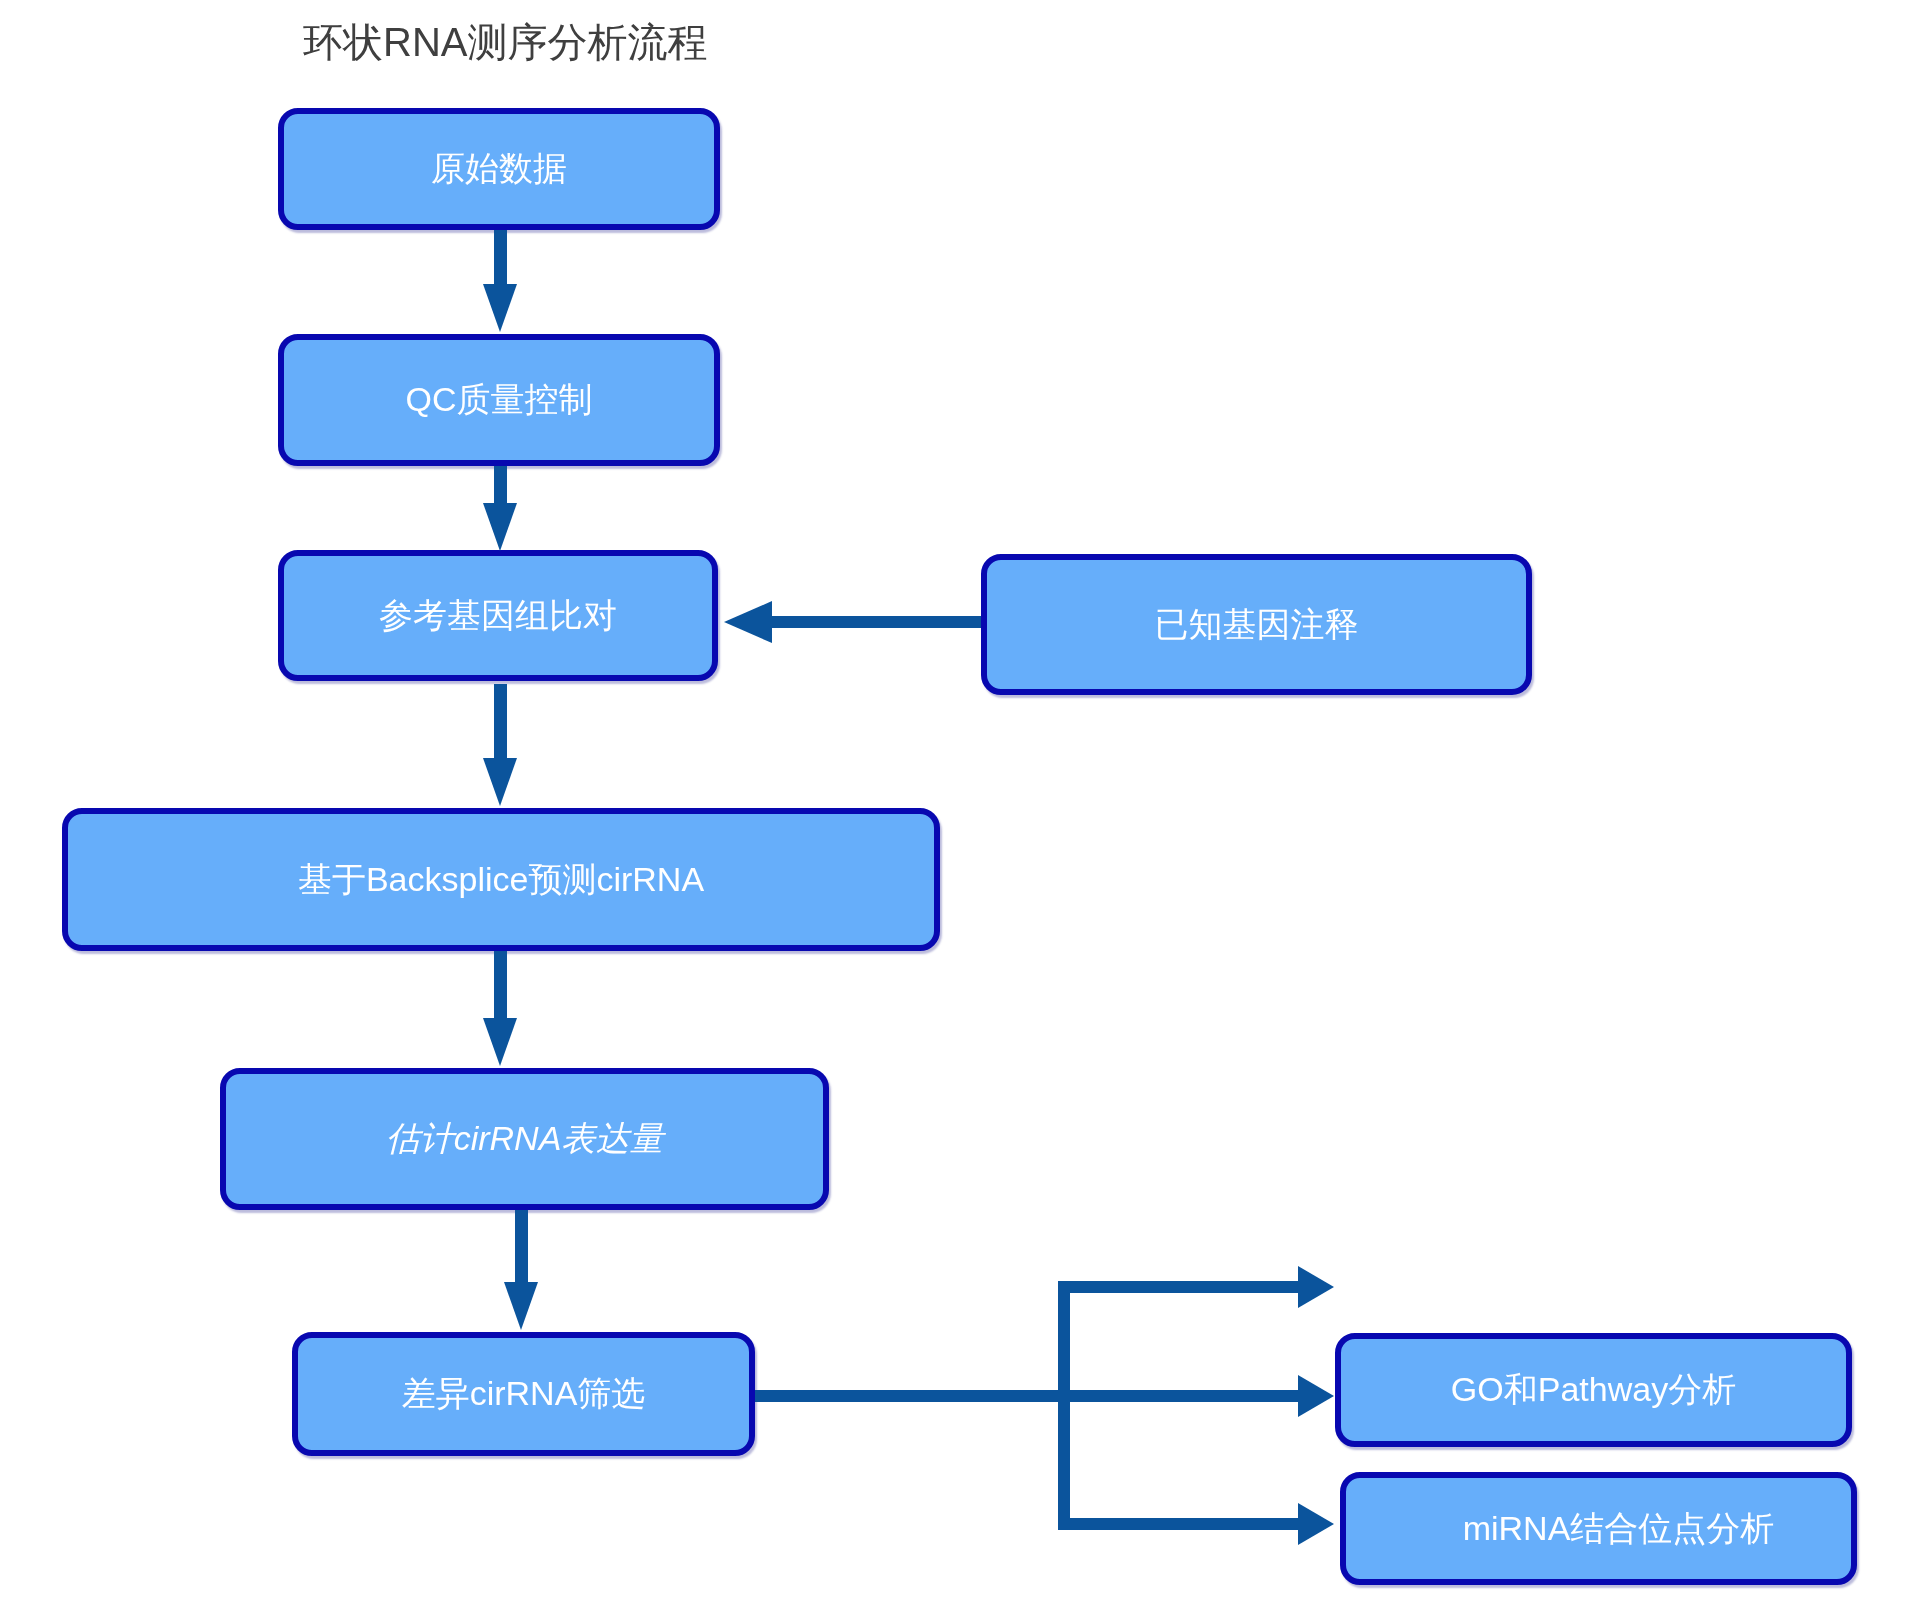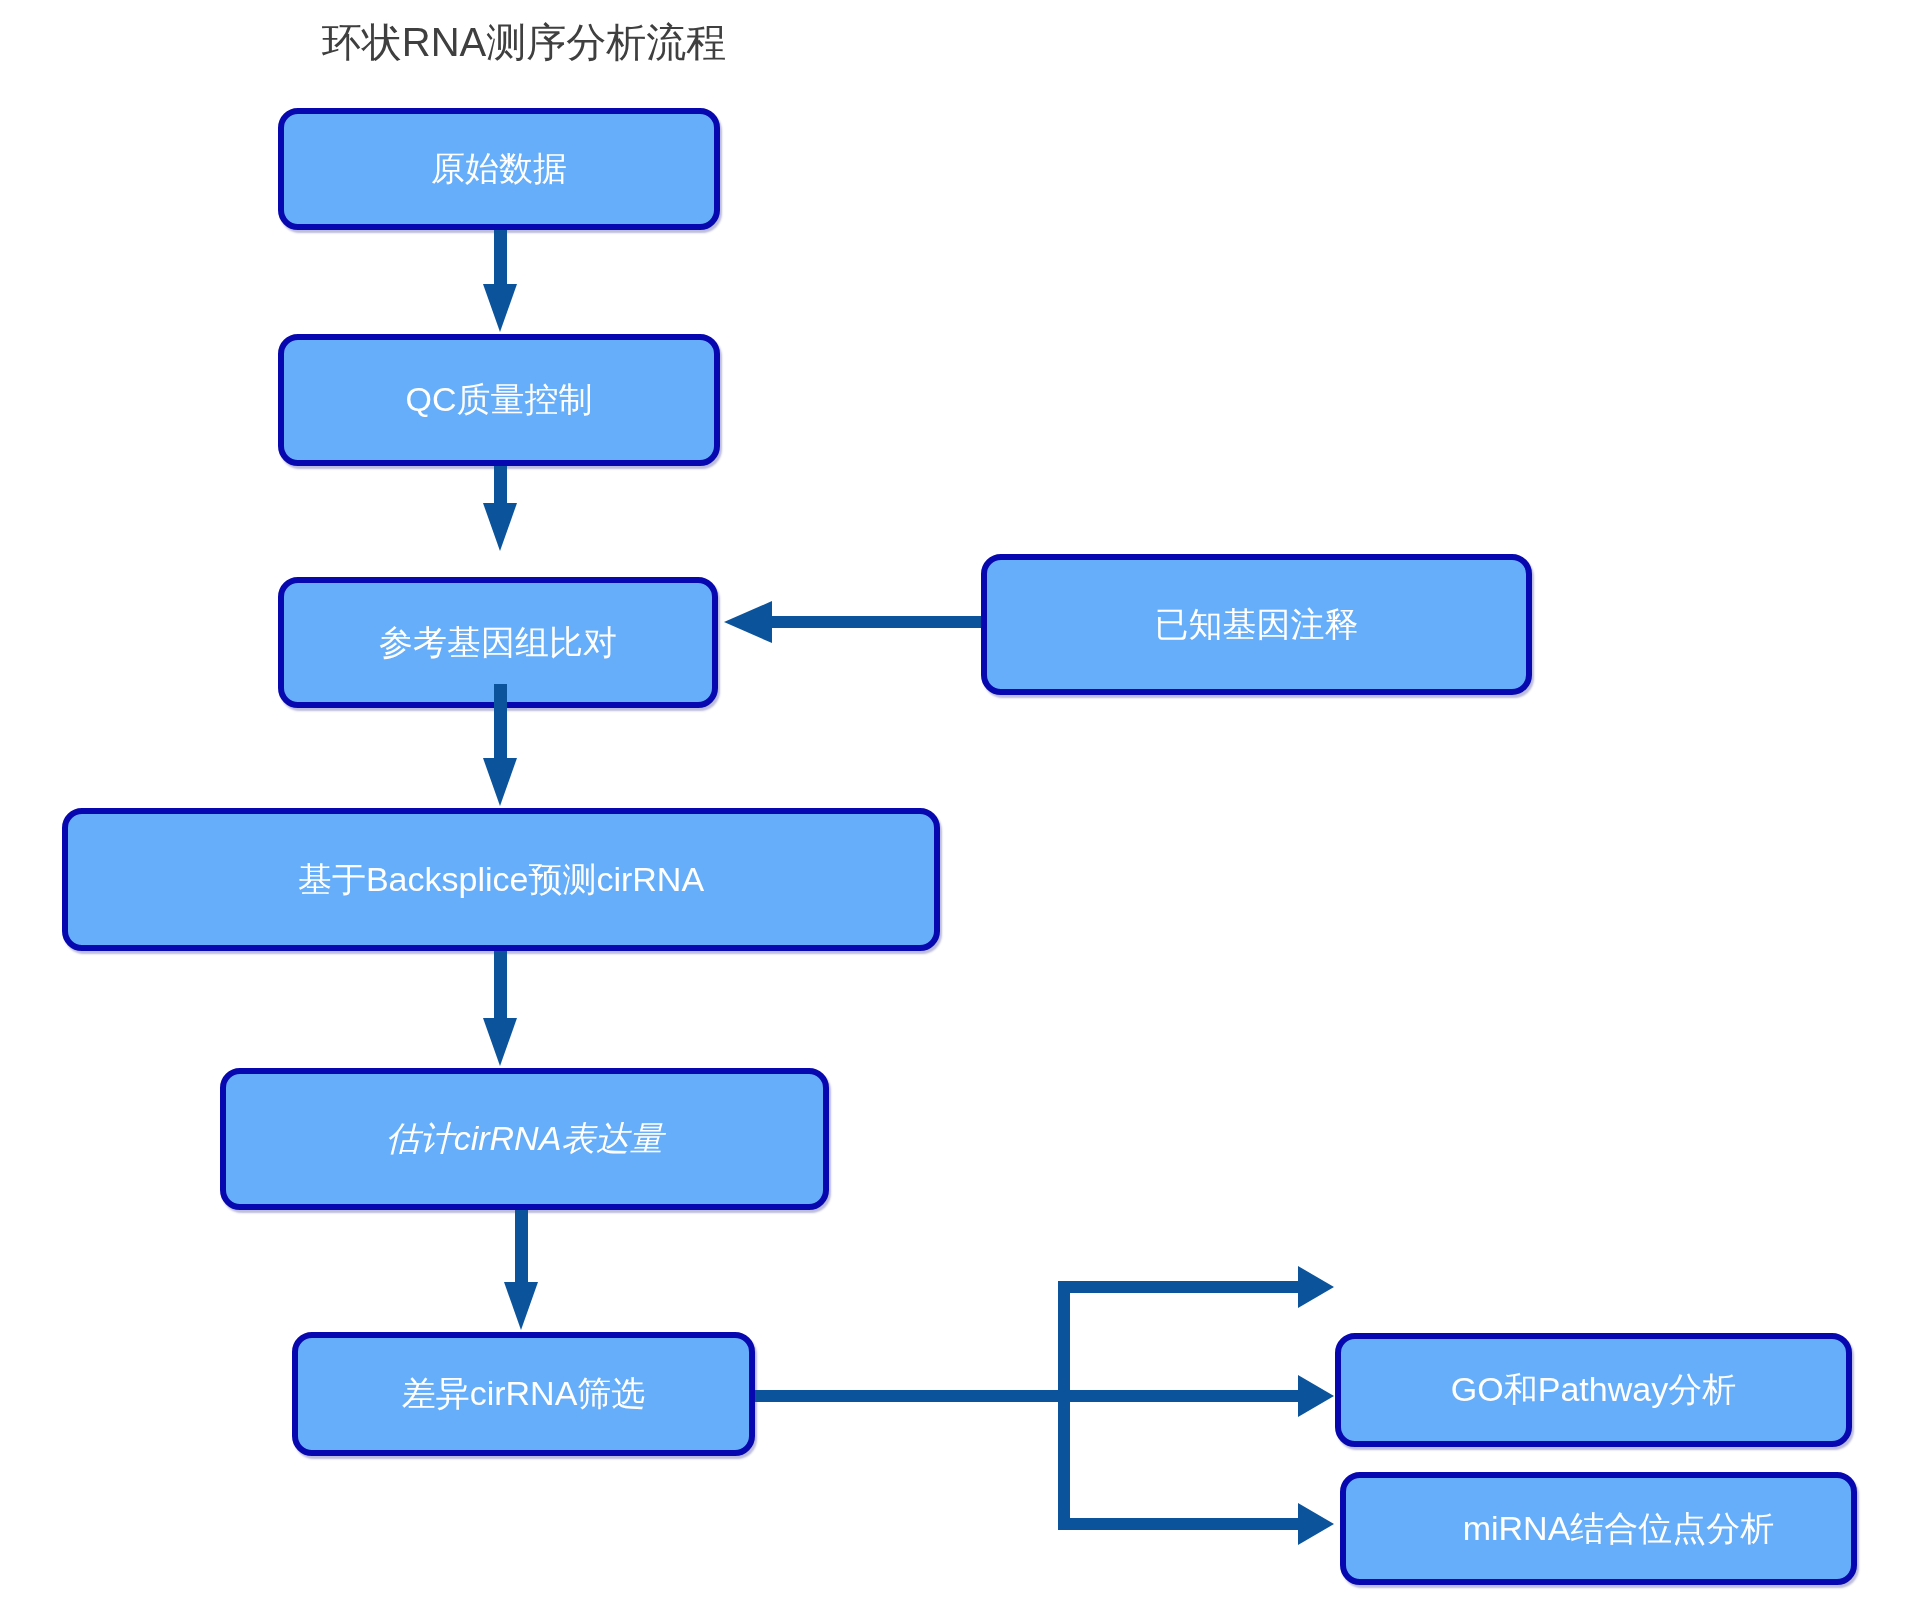--- a/index.html
+++ b/index.html
@@ -15,40 +15,40 @@
     width:1920px;height:1603px;
     background:#ffffff;
     font-family:"Liberation Sans","DejaVu Sans",sans-serif;
     overflow:hidden;
   }
   .title{
     position:absolute;
     left:303px;top:16px;width:442px;height:52px;
     font-size:40px;line-height:52px;
     color:var(--title_text);
-    text-align:center;
+    text-align:left;
     white-space:nowrap;
   }
   .node{
     position:absolute;
     box-sizing:border-box;
     background:var(--box_fill);
     border:6px solid var(--box_border);
     border-radius:20px;
     color:var(--box_text);
     font-size:34px;
     display:flex;align-items:center;justify-content:center;
     text-align:center;
     white-space:nowrap;
     box-shadow:2px 3px 2px rgba(15,15,130,0.28);
   }
   
   .n1{left:278px;top:108px;width:442px;height:122px;}
   .n2{left:278px;top:334px;width:442px;height:132px;}
-  .n3{left:278px;top:577px;width:440px;height:131px;}
+  .n3{left:278px;top:550px;width:440px;height:131px;}
   .n4{left:62px;top:808px;width:878px;height:143px;}
   .n5{left:220px;top:1068px;width:609px;height:142px;font-style:italic;}
   .n6{left:292px;top:1332px;width:463px;height:124px;}
   
   .nA{left:981px;top:554px;width:551px;height:141px;}
   .n7{left:1335px;top:1193px;width:517px;height:115px;}
   .n8{left:1335px;top:1333px;width:517px;height:114px;text-align:right;}
   .n9{left:1340px;top:1472px;width:517px;height:113px;padding-left:40px;}
 
   

